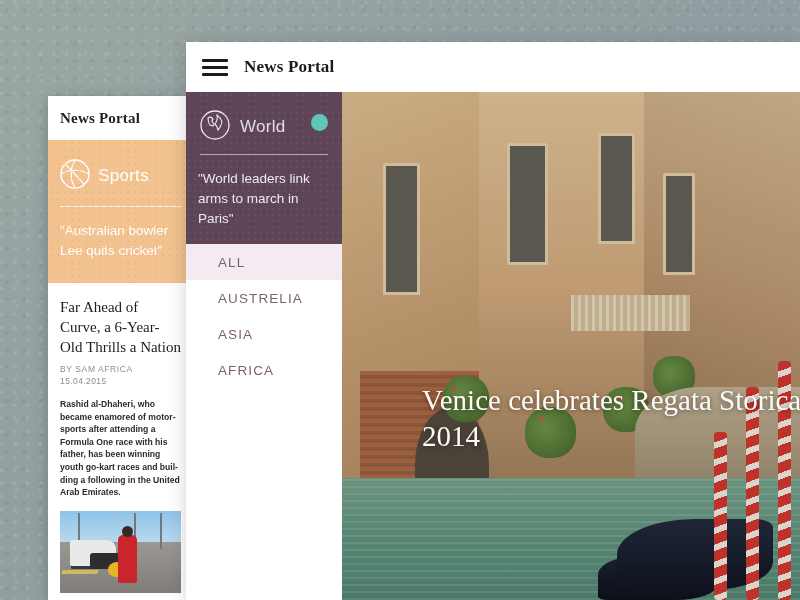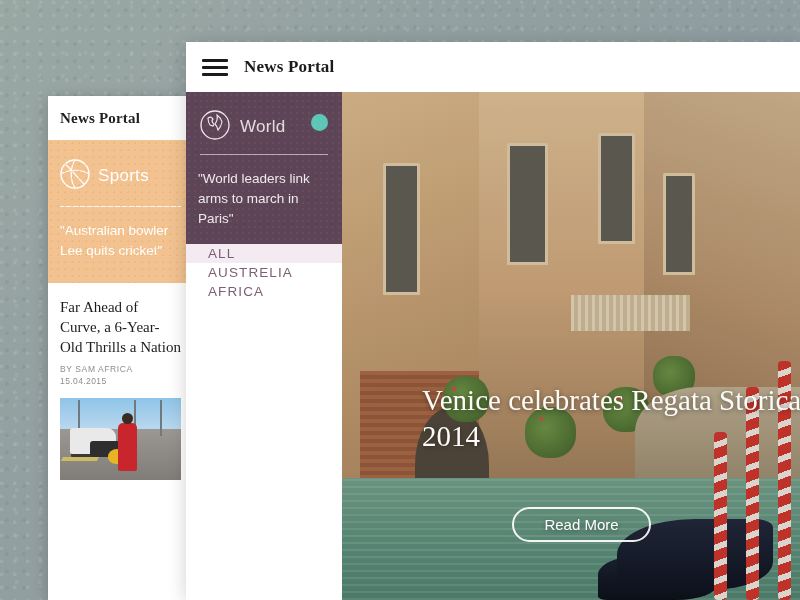--- a/index.html
+++ b/index.html
@@ -119,21 +119,21 @@
   .world-label{ color:#e3dbe0; font-size:17px; margin-left:8px; letter-spacing:.3px;}
   .world-dot{
     position:absolute; right:2px; top:8px; width:17px; height:17px; border-radius:50%;
     background:#5ec6b6;
   }
   .world-rule{ height:1px; background:rgba(255,255,255,.55); margin:6px 2px 14px 2px;}
   .world-quote{ color:#efe9ee; font-size:13.5px; line-height:20px; }
 
   .nav-list{ padding-top:0; }
   .nav-item{
-    height:19px; display:flex; align-items:center; padding-left:22px;
+    height:36px; display:flex; align-items:center; padding-left:32px;
     color:#7c5f74; font-size:13.5px; letter-spacing:1.1px; cursor:pointer;
   }
   .nav-item.active{ background:#f4eaf1; }
 
   
   .hero{ flex:1; position:relative; overflow:hidden; }
   .hero-photo{ position:absolute; inset:0; }
   .sky{ position:absolute; left:0; right:0; top:0; height:100%;
         background:linear-gradient(#cbb49a 0%,#c3a98d 12%,#bfa183 30%,#a88f74 55%,#7e8c73 75%,#5f7d6a 100%); }
   .wall-left{ position:absolute; left:0; top:0; width:34%; height:80%;
@@ -214,20 +214,21 @@
       <span class="sports-label">Sports</span>
     </div>
     <div class="sports-rule"></div>
     <div class="sports-quote">"Australian bowler Lee quits cricket"</div>
   </div>
 
   <div class="article">
     <div class="article-title">Far Ahead of Curve, a 6-Year-Old Thrills a Nation</div>
     <div class="article-by">BY SAM AFRICA</div>
     <div class="article-date">15.04.2015</div>
+    <div class="article-body">Rashid al-Dhaheri, who became enamored of motor-sports after attending a Formula One race with his father, has been winning youth go-kart races and buil-ding a following in the United Arab Emirates.</div>
 
     <div class="kart-photo">
       <div class="asphalt"></div>
       <div class="pole" style="left:18px"></div>
       <div class="pole" style="left:74px"></div>
       <div class="pole" style="left:100px"></div>
       <div class="line"></div>
       <div class="kart"></div>
       <div class="kart2"></div>
       <div class="helmet"></div>
@@ -264,20 +265,21 @@
           <span class="world-label">World</span>
           <span class="world-dot"></span>
         </div>
         <div class="world-rule"></div>
         <div class="world-quote">"World leaders link arms to march in Paris"</div>
       </div>
 
       <div class="nav-list">
         <div class="nav-item active">ALL</div>
         <div class="nav-item">AUSTRELIA</div>
+        <div class="nav-item">ASIA</div>
         <div class="nav-item">AFRICA</div>
       </div>
     </div>
 
     <div class="hero">
       <div class="hero-photo">
         <div class="sky"></div>
         <div class="wall-left"></div>
         <div class="wall-mid"></div>
         <div class="wall-right"></div>
@@ -299,17 +301,16 @@
         <div class="water"></div>
         <div class="gondola2"></div>
         <div class="gondola"></div>
         <div class="pole-r pr3"></div>
         <div class="pole-r pr1"></div>
         <div class="pole-r pr2"></div>
       </div>
       <div class="hero-overlay"></div>
 
       <div class="hero-title">Venice celebrates Regata Storica 2014</div>
-      <div class="read-more">Read More</div>
     </div>
 
   </div>
 </div>
 
 </body></html>

